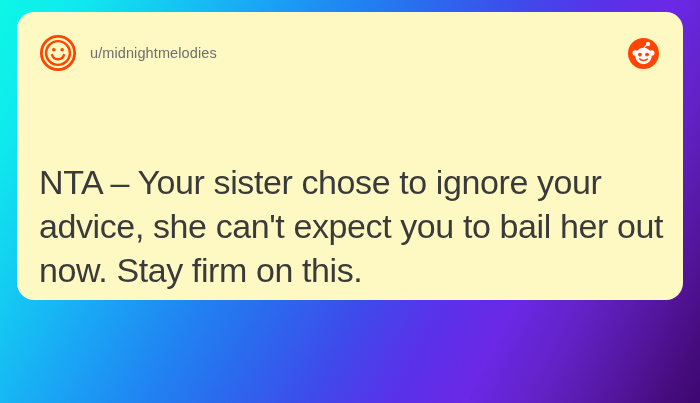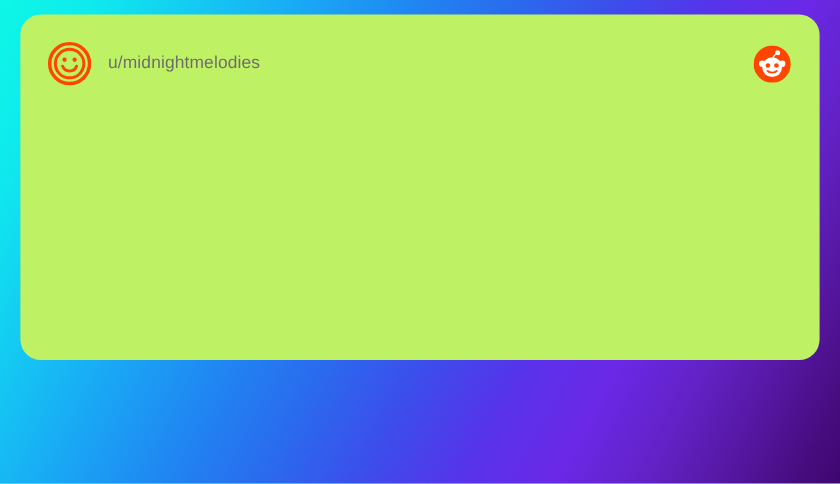--- a/index.html
+++ b/index.html
@@ -37,21 +37,21 @@
         #3E0670 100%);
   }
 
   
   #card {
     position:absolute;
     left:17px;
     top:12px;
     width:666px;
     height:288px;
-    background:#bef264;
+    background:#fef9c3;
     border-radius:17px;
     overflow:hidden;
   }
 
   
   #header {
     position:absolute;
     left:0; top:0;
     width:100%;
     height:82px;
@@ -130,14 +130,15 @@
       </g>
       <g fill="#FF4500">
         <circle cx="15.4" cy="21.4" r="2.5"></circle>
         <circle cx="24.6" cy="21.4" r="2.5"></circle>
         <path d="M13.6 27.2 A8.6 8.6 0 0 0 26.4 27.2 L24.6 26.2 A6.6 6.6 0 0 1 15.4 26.2 Z"></path>
       </g>
     </svg>
 
   </div>
 
+  <div id="body-text">NTA – Your sister chose to ignore your advice, she can't expect you to bail her out now. Stay firm on this.</div>
 
 </div>
 
 </body></html>

